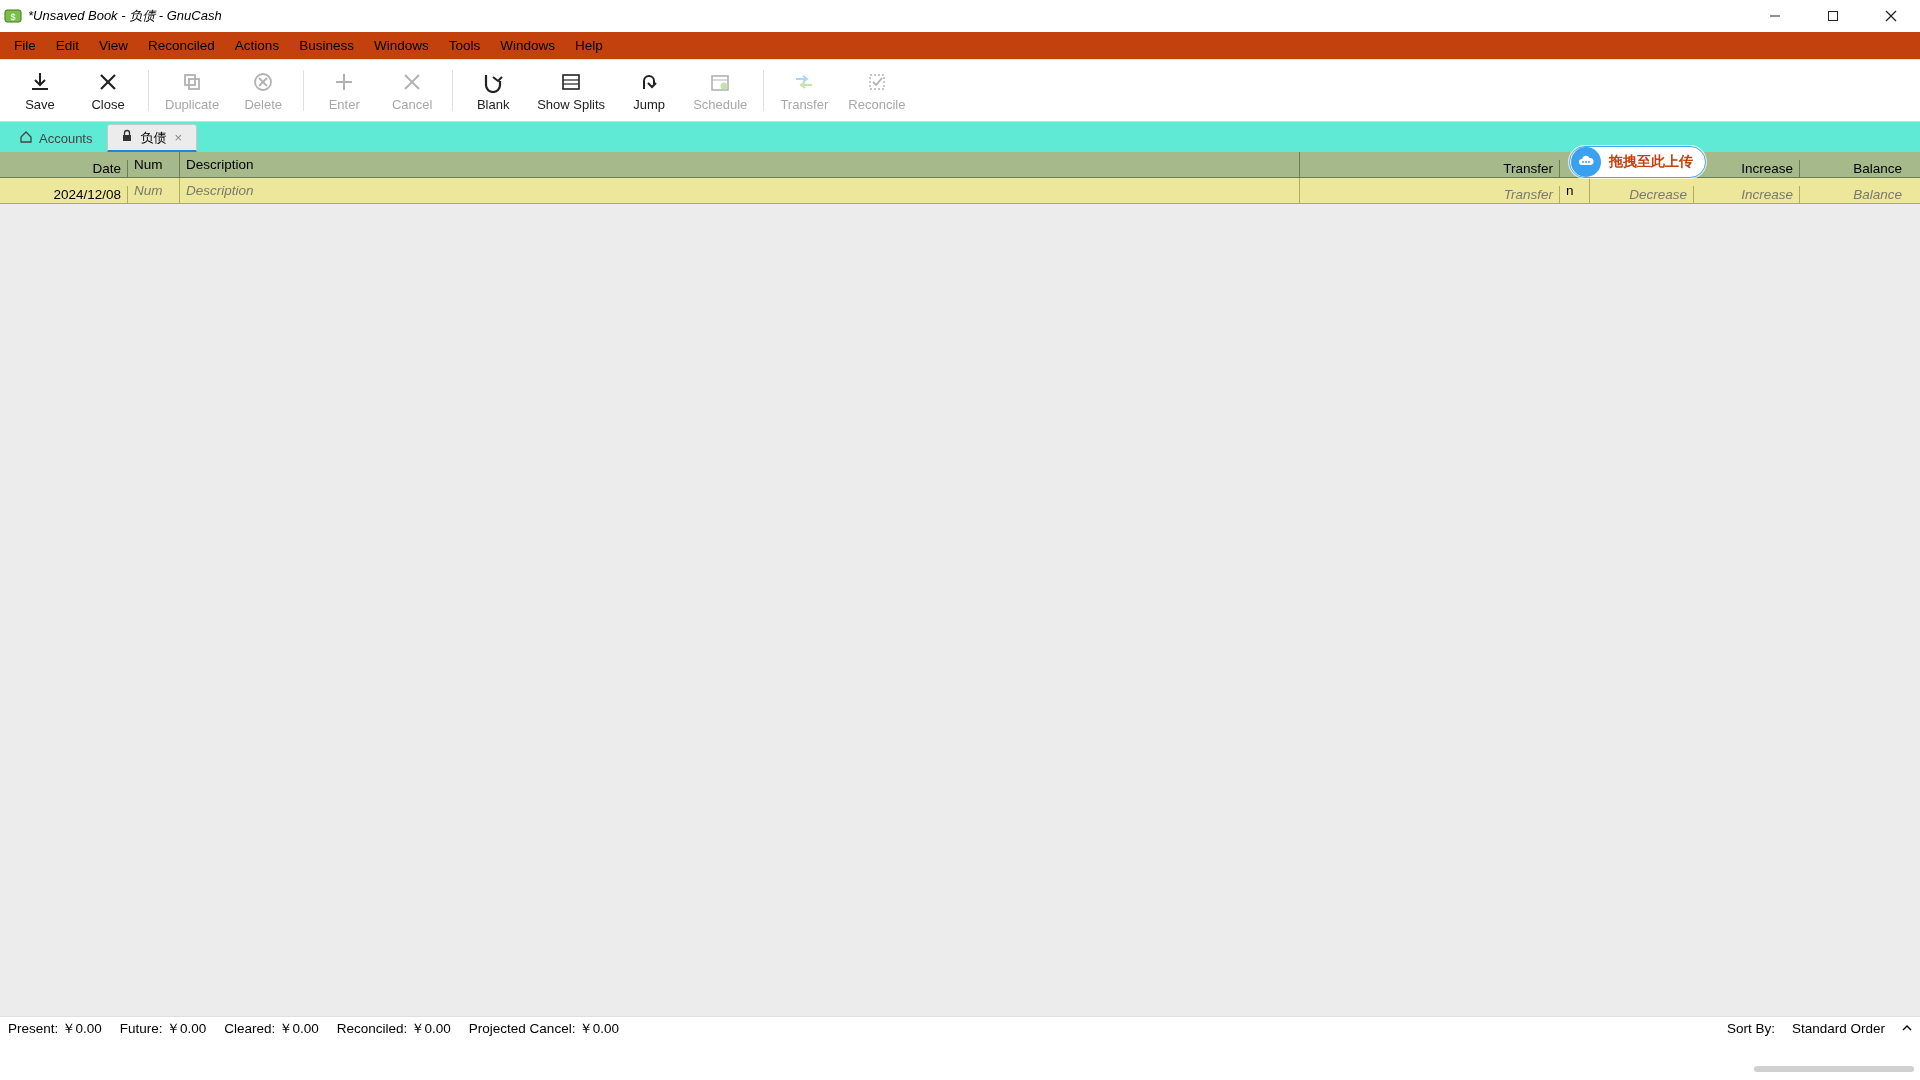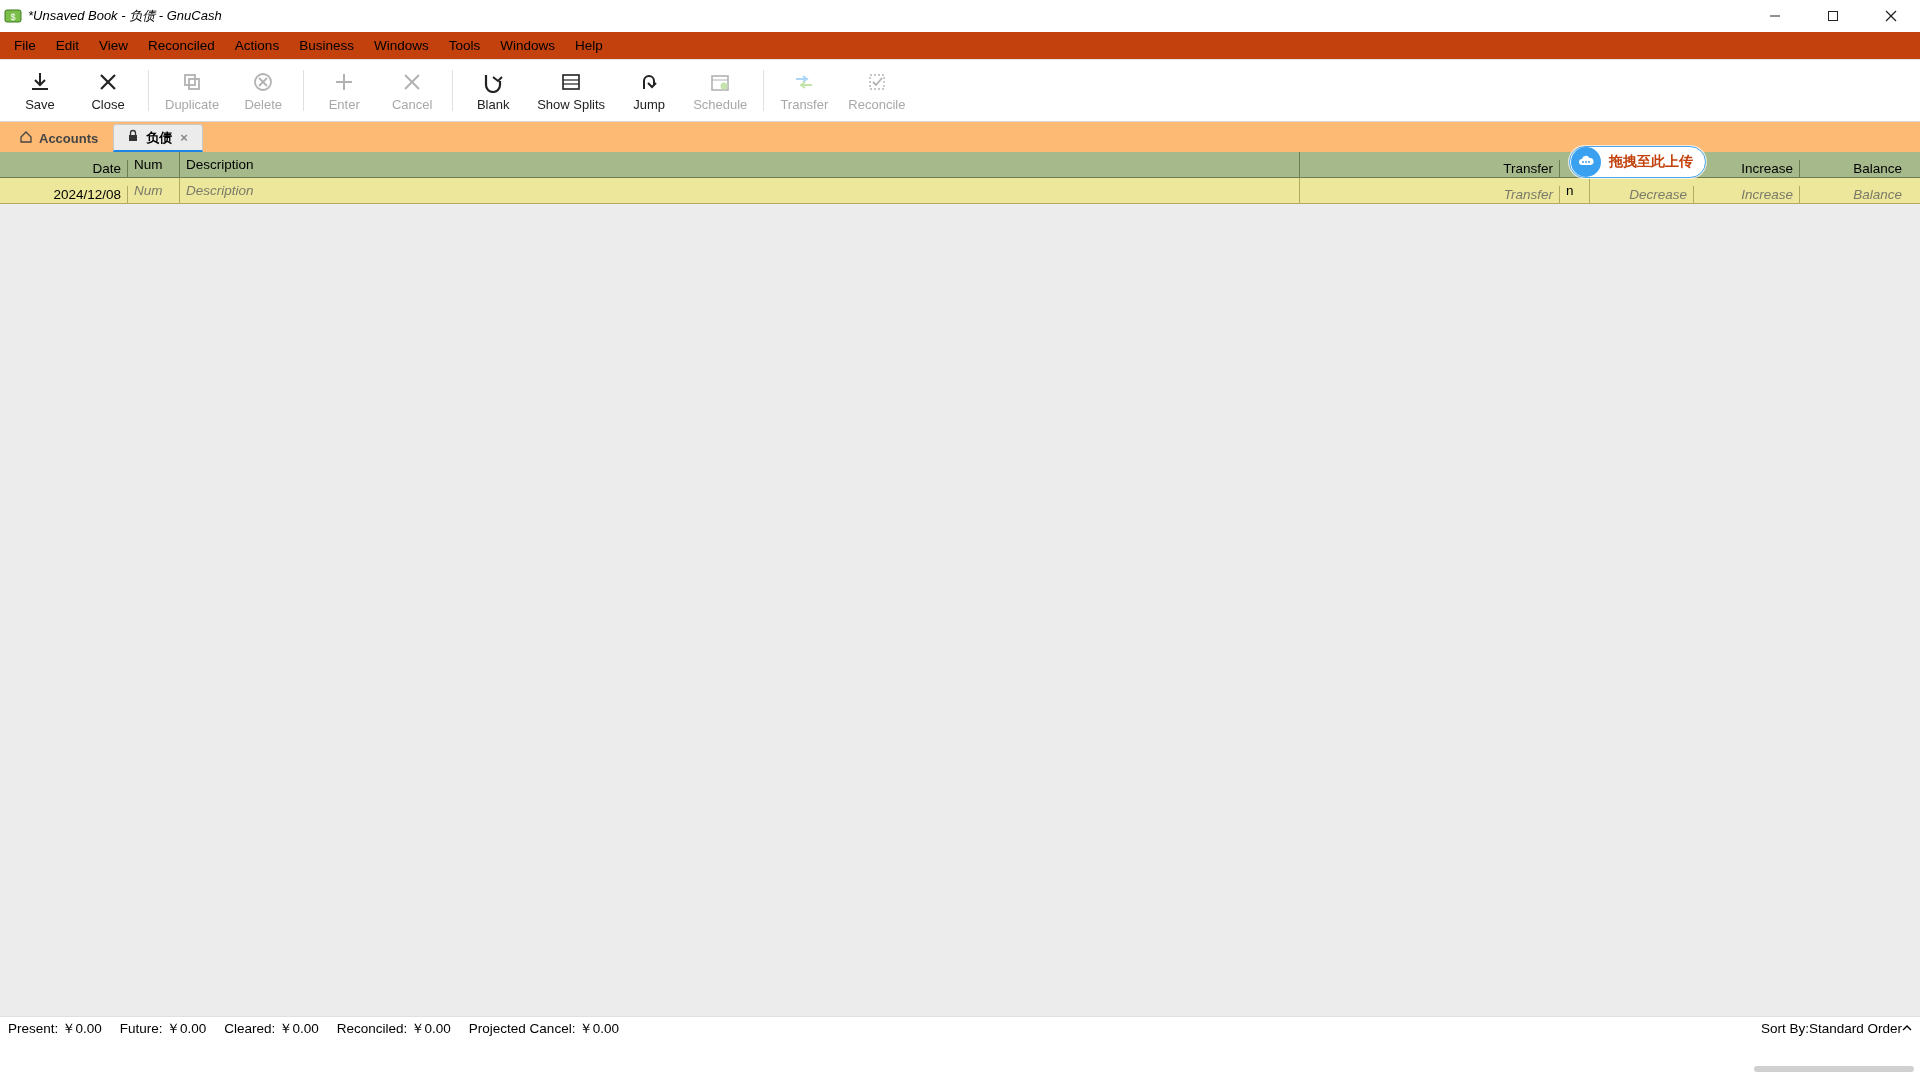--- a/index.html
+++ b/index.html
@@ -19,21 +19,21 @@
 
   
   .toolbar { height: 62px; display: flex; align-items: stretch; background: #fff; border-bottom: 1px solid #d8d8d8; padding: 0 6px; }
   .tbtn { min-width: 68px; padding: 6px 10px 4px 10px; display: flex; flex-direction: column; align-items: center; justify-content: center; font-size: 13px; color: #222; cursor: default; }
   .tbtn.disabled { color: #a8a8a8; }
   .tbtn.disabled svg { opacity: 0.45; }
   .tbtn .ticon { width: 22px; height: 22px; margin-bottom: 4px; display: flex; align-items: center; justify-content: center; }
   .tsep { width: 1px; margin: 10px 6px; background: #e0e0e0; }
 
   
-  .tabsrow { height: 30px; background: #fdba74; display: flex; align-items: flex-end; padding-left: 6px; position: relative; font-weight: bold; }
+  .tabsrow { height: 30px; background: #5eead4; display: flex; align-items: flex-end; padding-left: 6px; position: relative; }
   .tab { height: 28px; padding: 0 12px; display: flex; align-items: center; gap: 6px; font-size: 13px; border: 1px solid transparent; border-bottom: none; margin-right: 2px; color: #000; }
   .tab.active { background: #ececec; border-color: #c8c8c8; border-bottom: 2px solid #1c86e5; border-top-left-radius: 3px; border-top-right-radius: 3px; }
   .tab.inactive { color: #444; }
   .tab .tab-close { font-size: 13px; color: #888; padding: 0 2px; }
   .tab svg { width: 14px; height: 14px; }
 
   
   .register { position: relative; }
   .reg-header { display: flex; height: 26px; background: #a5b98b; border-bottom: 1px solid #6b7e52; font-size: 13.5px; color: #000; }
   .reg-header .hcell { display: flex; align-items: center; padding: 0 6px; border-right: 1px solid #6b7e52; }
@@ -50,21 +50,21 @@
   
   .upload-overlay { position: absolute; top: -6px; right: 214px; height: 32px; display: flex; align-items: center; background: #fff; border: 1px solid #4aa6f0; border-radius: 16px; padding-right: 12px; box-shadow: 0 0 0 1px rgba(255,255,255,0.7); z-index: 5; }
   .upload-overlay .circle { width: 30px; height: 30px; background: #3aa0f0; border-radius: 15px; display: flex; align-items: center; justify-content: center; margin-left: 1px; margin-right: 8px; }
   .upload-overlay .txt { color: #c2410c; font-size: 14px; font-weight: 600; }
   .upload-overlay .circle svg { width: 18px; height: 18px; }
 
   
   .statusbar { position: absolute; left: 0; right: 0; bottom: 40px; height: 24px; display: flex; align-items: center; padding: 0 8px; font-size: 13.5px; color: #000; background: #fff; border-top: 1px solid #e0e0e0; }
   .statusbar .sitem { margin-right: 18px; }
   .statusbar .spacer { flex: 1; }
-  .statusbar .sortby { display: flex; align-items: center; gap: 0; }
+  .statusbar .sortby { display: flex; align-items: center; gap: 17px; }
   .statusbar .sortby svg { width: 10px; height: 10px; }
 
   
   .bottom-chrome { position: absolute; left: 0; right: 0; bottom: 0; height: 40px; background: #fff; }
   .bottom-chrome .scroll-thumb { position: absolute; right: 6px; bottom: 8px; width: 160px; height: 6px; background: #d0d0d0; border-radius: 3px; }
 
   
   .c-date { width: 128px; }
   .c-num { width: 52px; }
   .c-desc { width: 1120px; }

